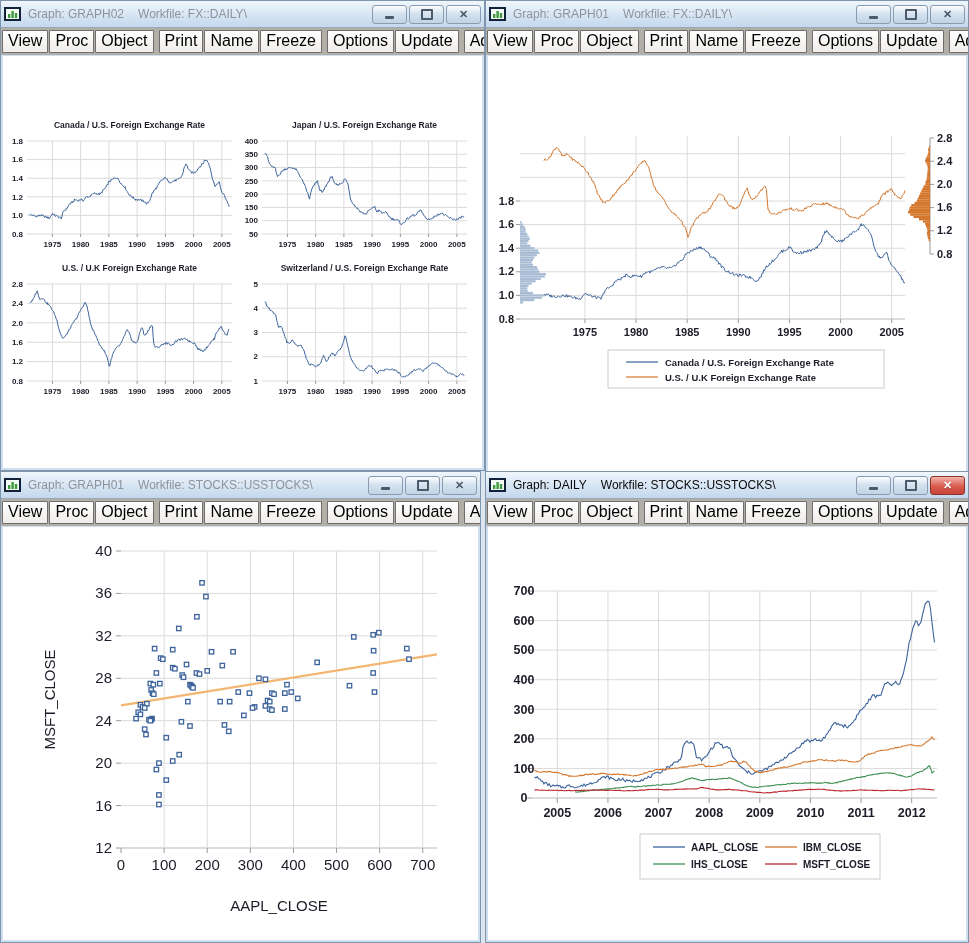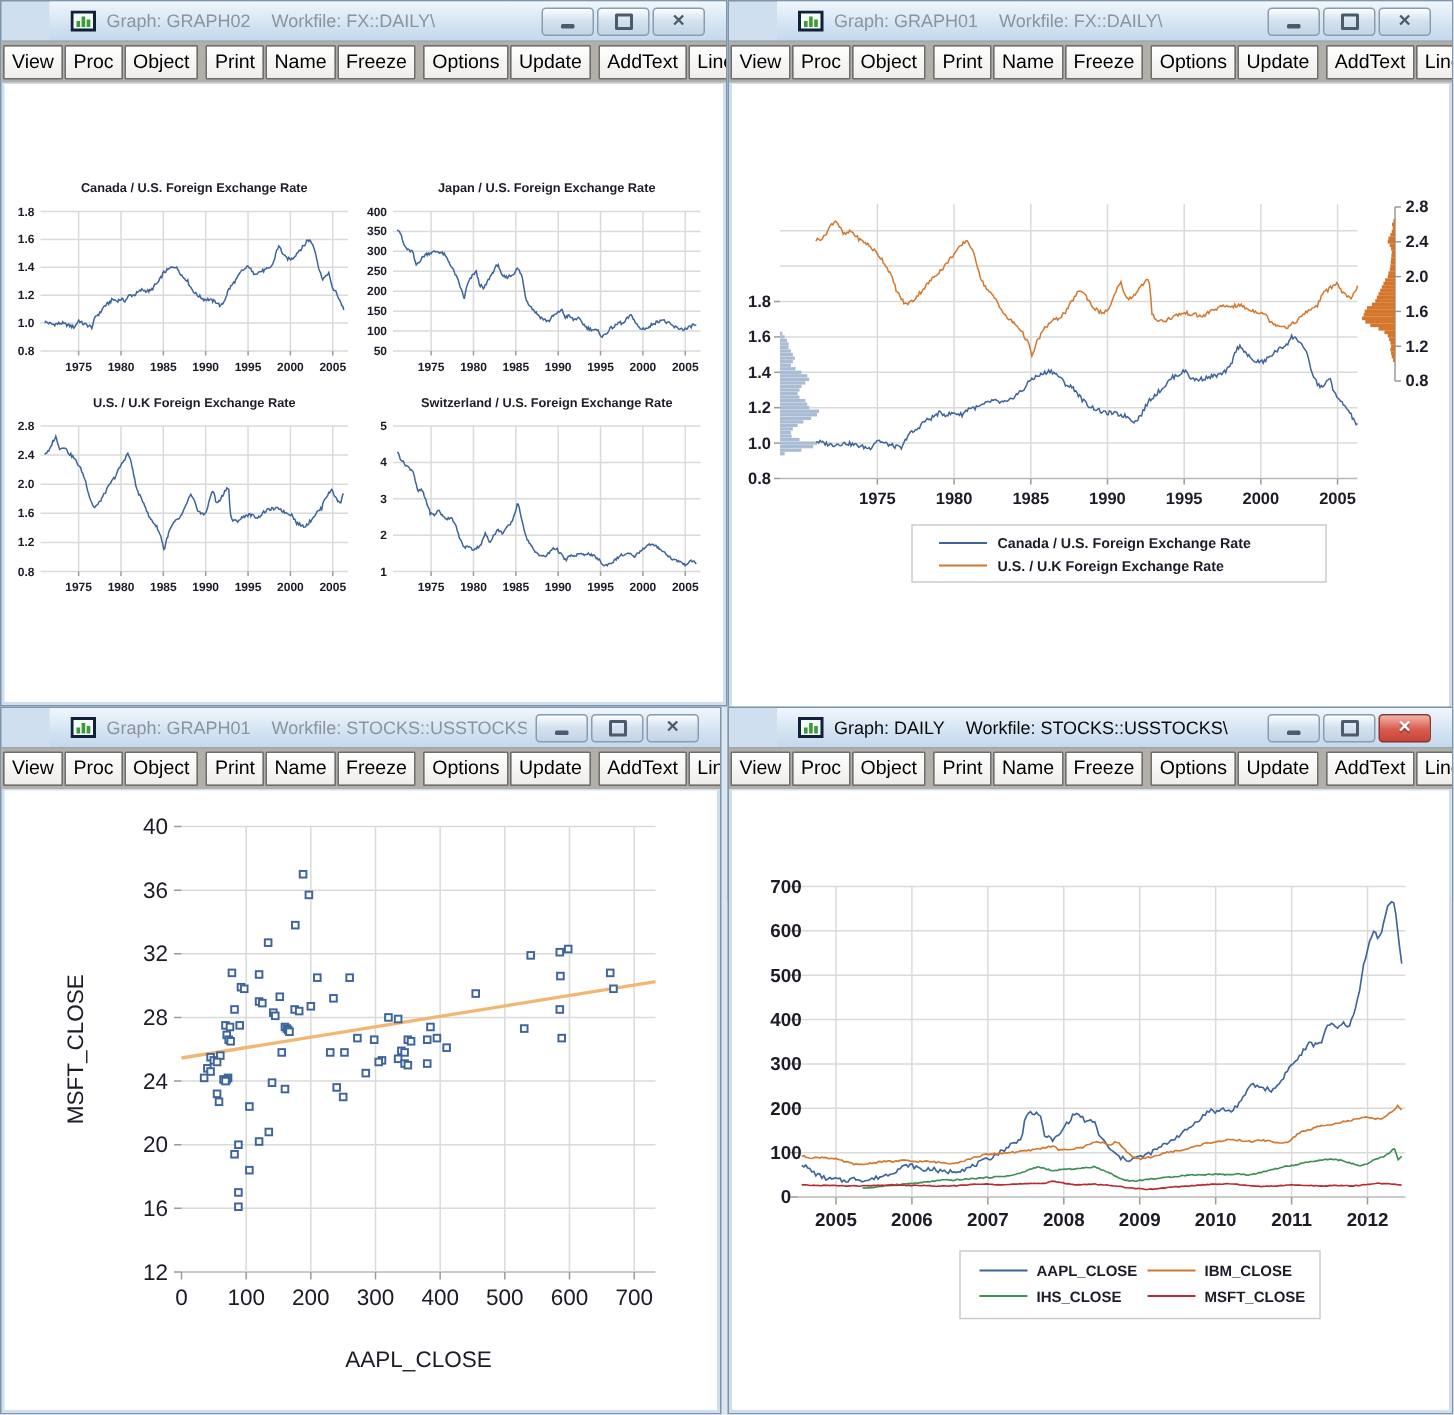--- a/index.html
+++ b/index.html
@@ -1,33 +1,33 @@
 <!DOCTYPE html>
 <html><head>
 <meta charset="utf-8">
 <style>
   html,body{margin:0;padding:0;background:#e8eef4;}
   .screen{position:relative;width:969px;height:943px;overflow:hidden;font-family:"Liberation Sans",sans-serif;background:#dce6f0;}
   .window{position:absolute;box-sizing:border-box;background:#cfdfef;border:1px solid #7f95ab;}
-  .titlebar{height:26px;display:flex;align-items:center;padding:0 14px;background:linear-gradient(#f0f6fc,#cfe0f1 70%,#c5d8ec);margin-left:32px;}
+  .titlebar{height:26px;display:flex;align-items:center;padding:0 3px;background:linear-gradient(#f0f6fc,#cfe0f1 70%,#c5d8ec);}
   .titlebar .title-text{font-size:12px;color:#8d939c;margin-left:6px;white-space:nowrap;overflow:hidden;flex:1;}
   .window.active .titlebar .title-text{color:#0a0a0a;}
   .title-text .tsep{display:inline-block;width:14px;}
   .win-icon{width:18px;height:15px;display:inline-block;flex:none;}
   .win-controls{display:flex;flex:none;margin-left:4px;}
   .win-btn{width:33px;height:17px;border:1px solid #8a9cb0;border-radius:3px;margin-left:2px;
     background:linear-gradient(#fdfeff,#d5e2ef 45%,#c3d4e6);display:flex;align-items:center;justify-content:center;}
   .g-min{width:9px;height:3px;background:#4c5b6b;border-radius:1px;margin-top:6px;}
   .g-max{width:8px;height:7px;border:2px solid #4c5b6b;border-radius:1px;}
   .g-close{font-size:11px;font-weight:bold;color:#4c5b6b;line-height:1;}
   .win-btn.close-active{background:linear-gradient(#f2b4aa,#da5a4e 55%,#c84538);border-color:#8c352c;}
   .win-btn.close-active .g-close{color:#fff;text-shadow:0 1px 1px rgba(0,0,0,.35);}
   .toolbar{height:27px;background:#b2afa8;display:flex;align-items:center;overflow:hidden;padding-left:1px;border-top:1px solid #9aa8b6;}
   .tb-btn{flex:none;background:linear-gradient(#ffffff,#efedea);border:1px solid #6e6e6e;border-radius:1px;
-    font-family:"Liberation Sans",sans-serif;font-size:13px;color:#000;height:21px;line-height:19px;
+    font-family:"Liberation Sans",sans-serif;font-size:16px;color:#000;height:21px;line-height:19px;
     padding:0 5px;margin-right:1px;white-space:nowrap;cursor:default;}
   .tb-gap{flex:none;width:4px;}
   .content{position:absolute;left:2px;right:2px;bottom:2px;background:#ffffff;overflow:hidden;}
   .content svg{display:block;}
   text{font-family:"Liberation Sans",sans-serif;}
 </style>
 </head>
 <body>
 
 <div class="screen">

